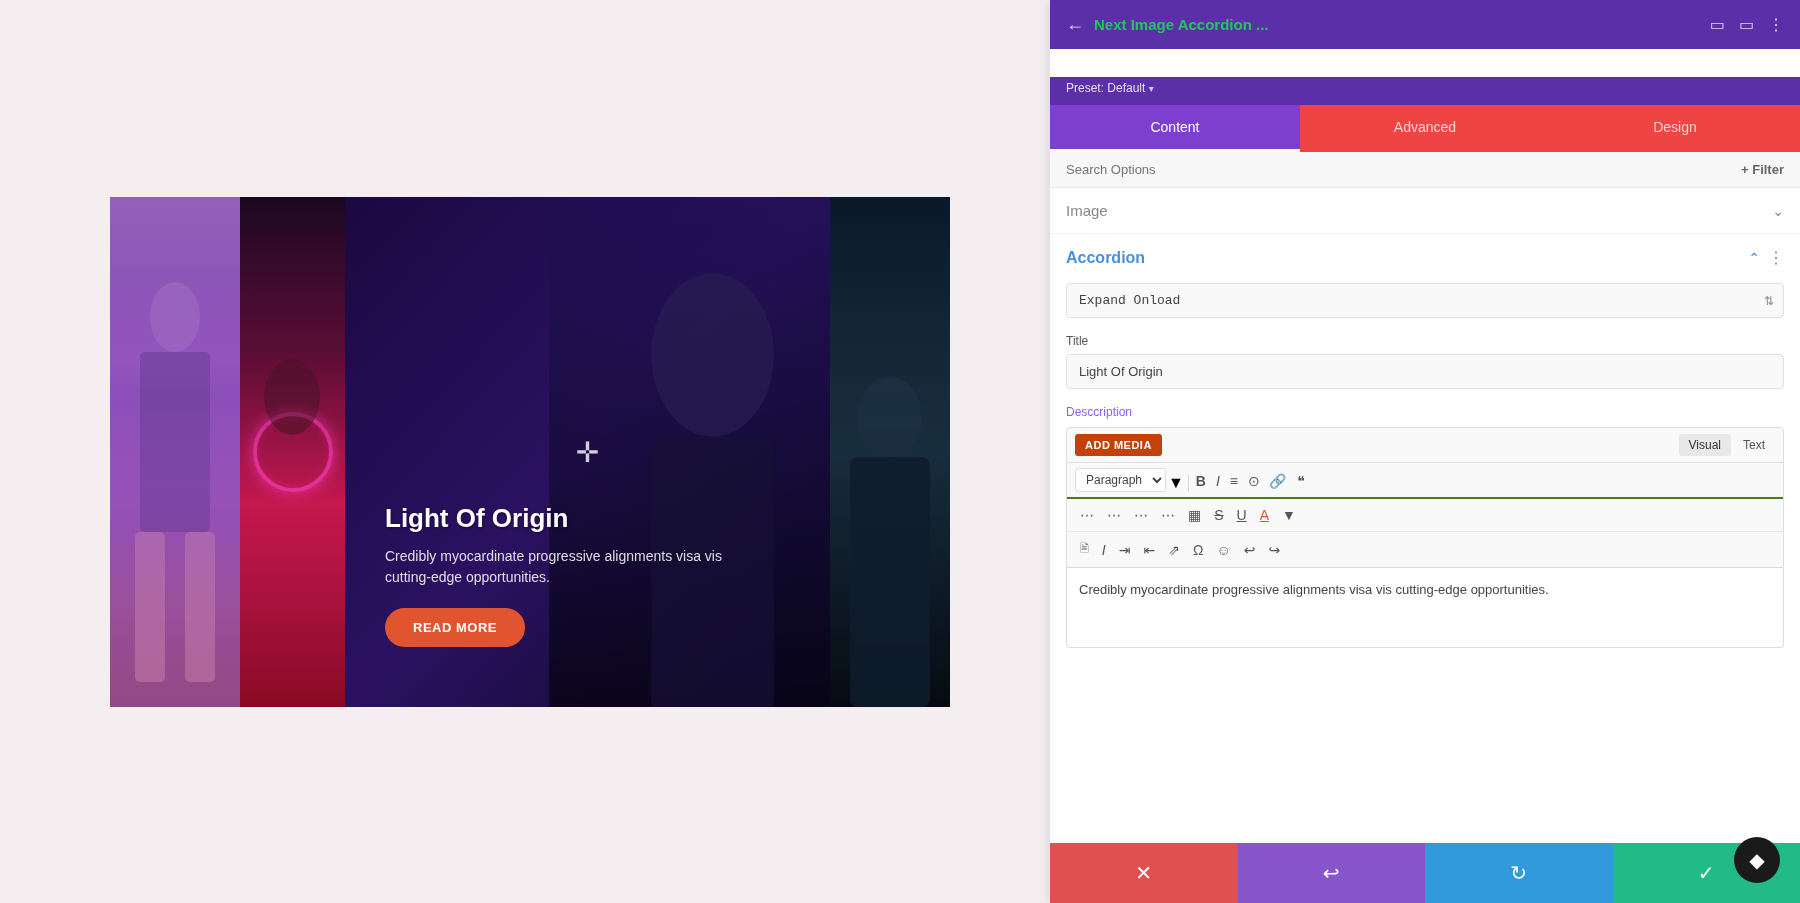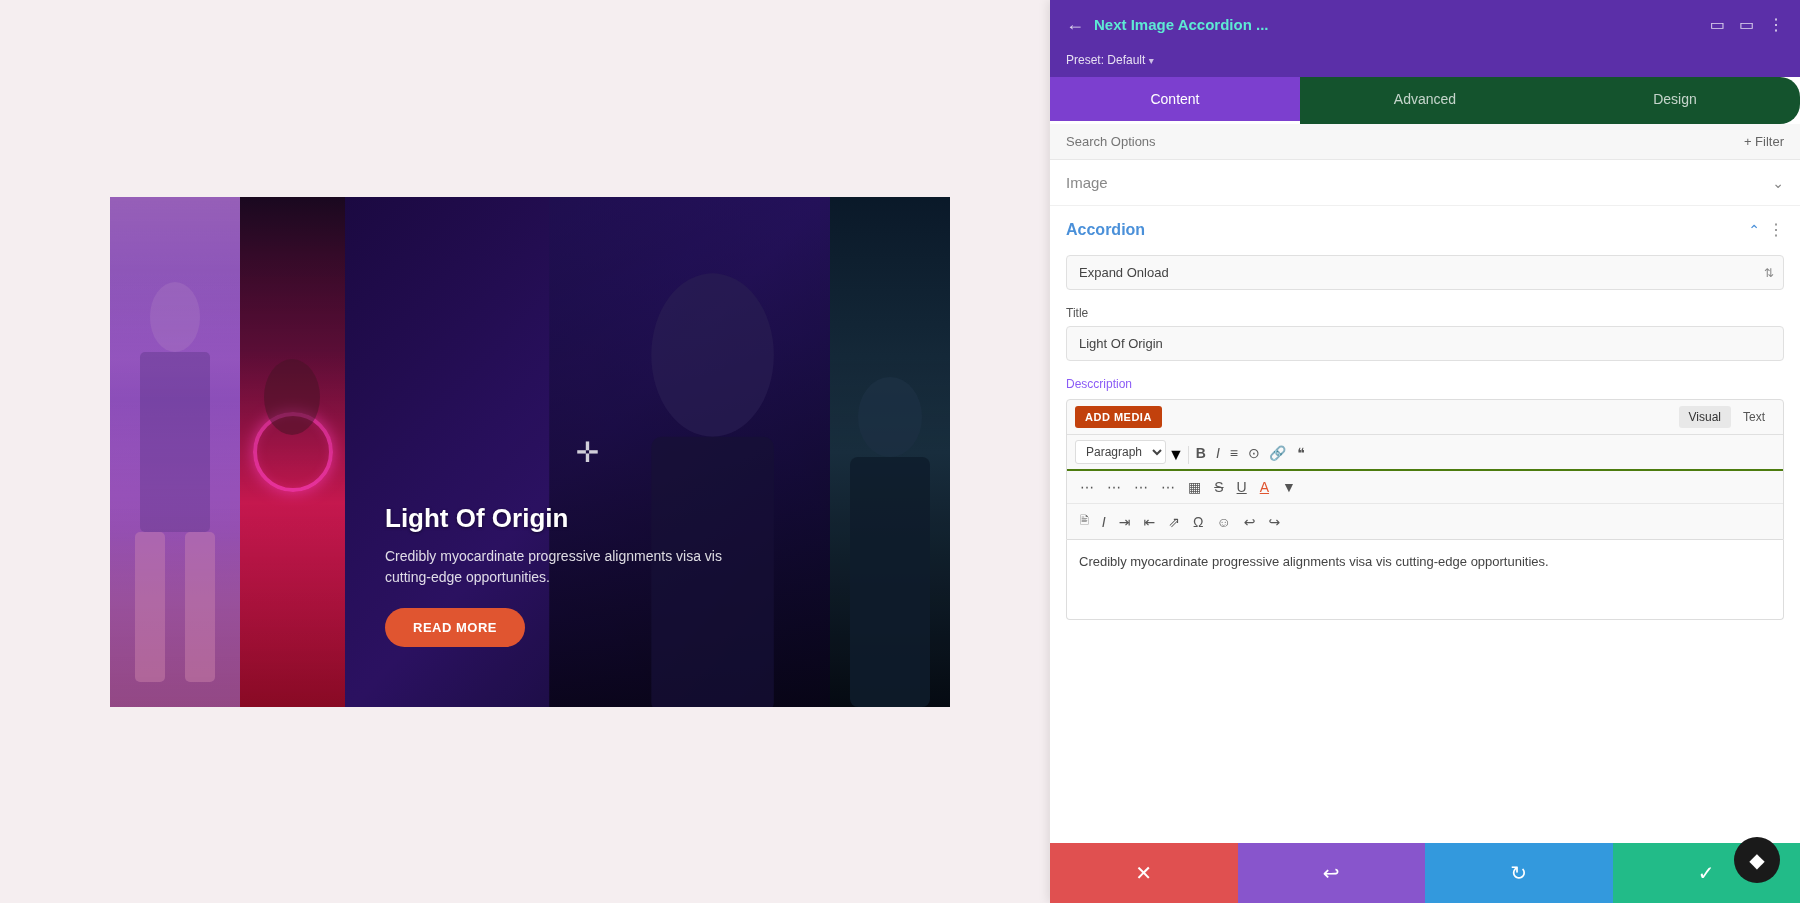--- a/index.html
+++ b/index.html
@@ -189,21 +189,21 @@
       gap: 10px;
     }
 
     .header-back-icon {
       color: rgba(255,255,255,0.8);
       font-size: 18px;
       cursor: pointer;
     }
 
     .header-title {
-      color: #5eead4;
+      color: #22c55e;
       font-size: 15px;
       font-weight: 600;
     }
 
     .header-right-icons {
       display: flex;
       gap: 14px;
       align-items: center;
     }
 
@@ -212,34 +212,34 @@
       font-size: 16px;
       cursor: pointer;
     }
 
     .panel-preset {
       background: #5b2fa8;
       padding: 4px 16px 10px;
       color: rgba(255,255,255,0.85);
       font-size: 12px;
       flex-shrink: 0;
+      margin-top: 28px;
     }
 
     .preset-link {
       color: rgba(255,255,255,0.85);
       font-size: 12px;
       cursor: pointer;
     }
 
     
     .panel-tabs {
-      background: #14532d;
+      background: #ef4444;
       display: flex;
       flex-shrink: 0;
-      border-radius: 20px;
     }
 
     .panel-tab {
       flex: 1;
       padding: 14px 0;
       text-align: center;
       color: rgba(255,255,255,0.75);
       font-size: 14px;
       font-weight: 500;
       cursor: pointer;
@@ -274,20 +274,21 @@
 
     .filter-btn {
       background: transparent;
       border: none;
       color: #666;
       font-size: 13px;
       cursor: pointer;
       display: flex;
       align-items: center;
       gap: 4px;
+      font-weight: bold;
     }
 
     
     .panel-content {
       flex: 1;
       overflow-y: auto;
       padding: 0 0 20px;
     }
 
     .panel-content::-webkit-scrollbar {
@@ -377,20 +378,21 @@
     .form-select {
       width: 100%;
       padding: 9px 12px;
       border: 1px solid #e0e0e0;
       border-radius: 4px;
       background: #f9f9f9;
       color: #444;
       font-size: 13px;
       cursor: pointer;
       appearance: none;
+      font-family: Liberation Mono, monospace;
       -webkit-appearance: none;
     }
 
     .select-wrapper {
       position: relative;
     }
 
     .select-arrows {
       position: absolute;
       right: 10px;

